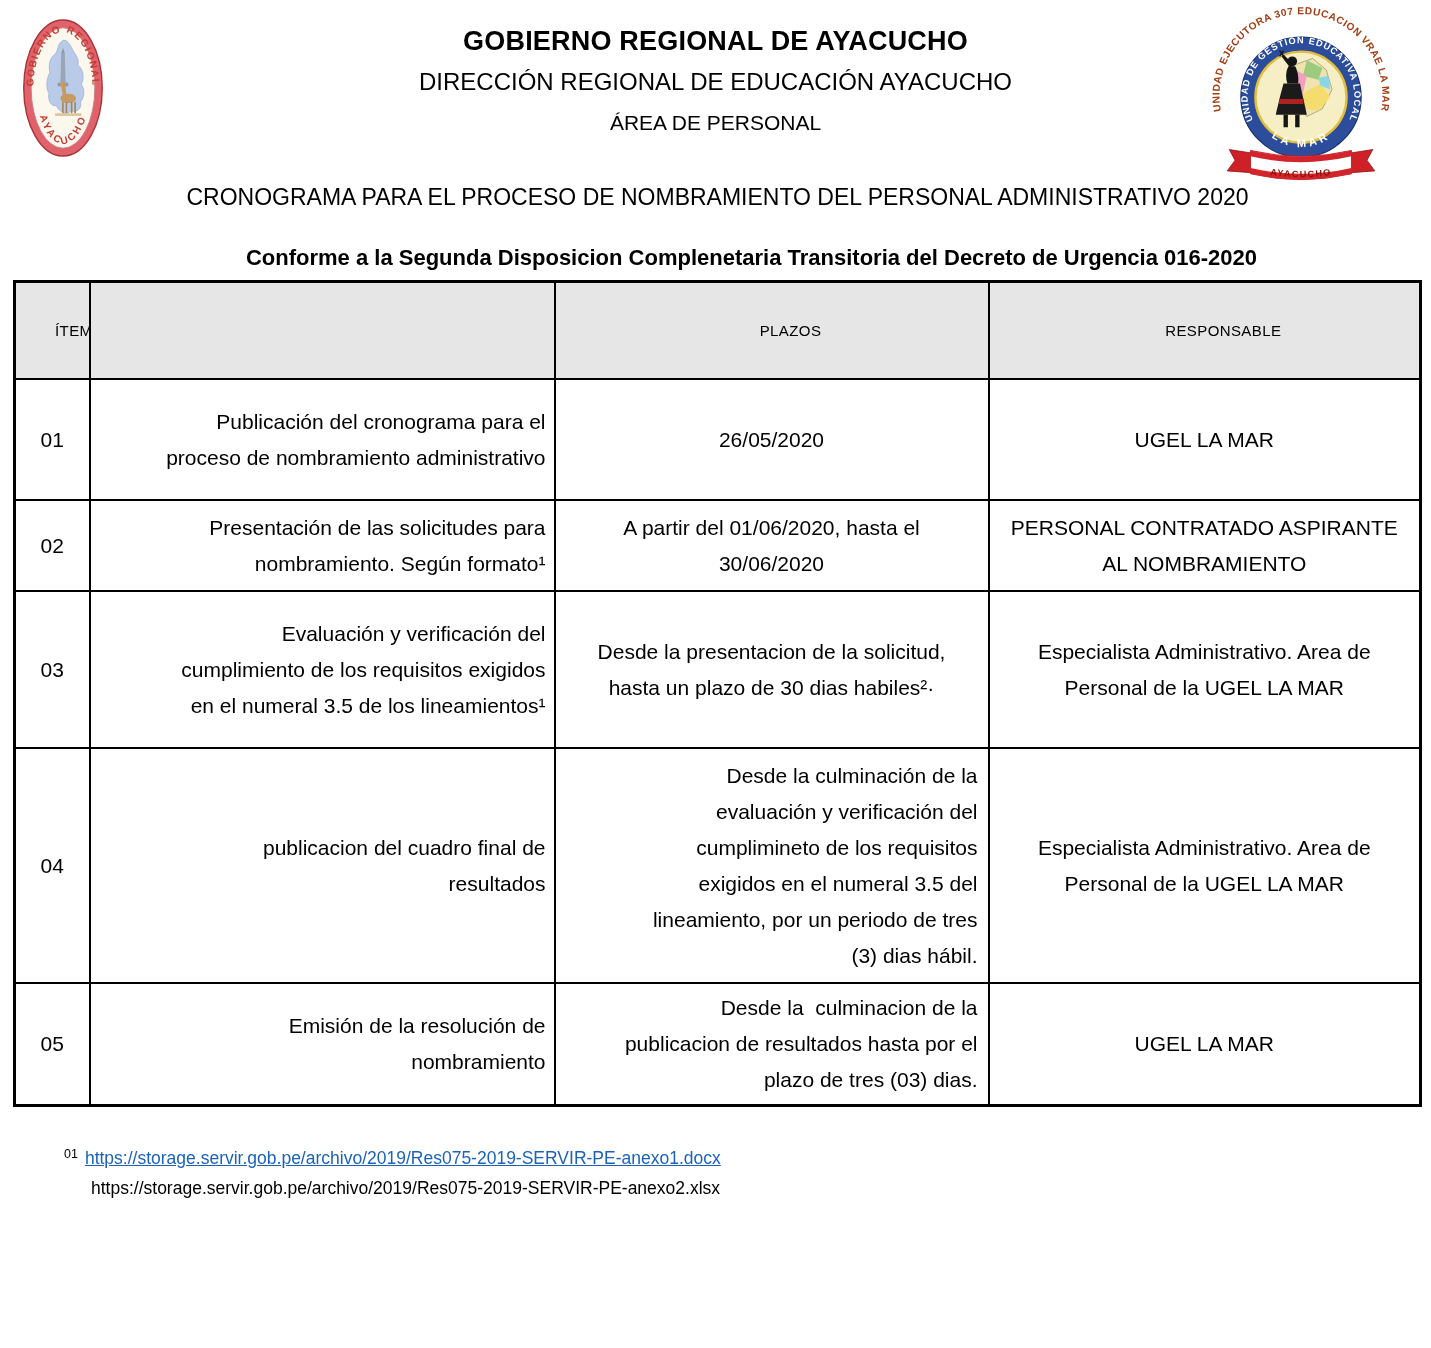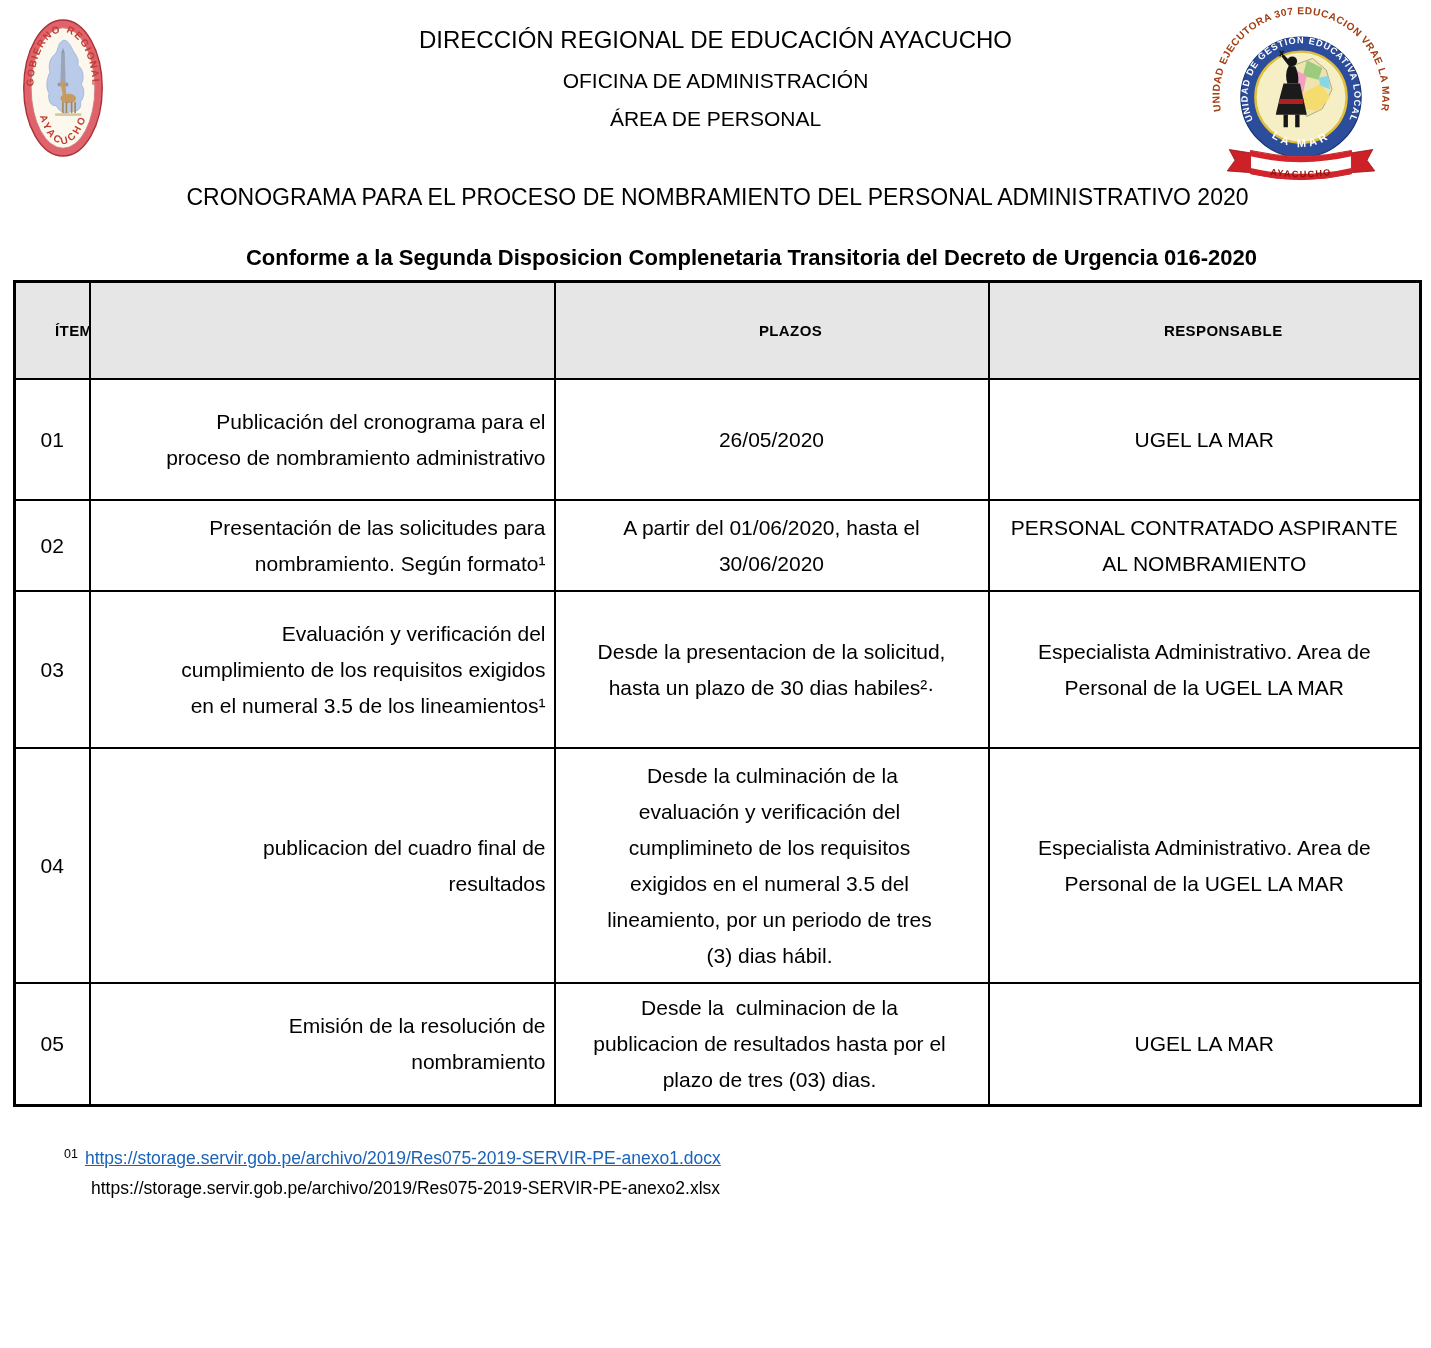--- a/index.html
+++ b/index.html
@@ -21,32 +21,32 @@
   .doc-subtitle { position:absolute; top:245px; left:0; width:100%; text-align:center;
                   font-size:22px; font-weight:bold;margin-left:36px; }
   
   table.cronograma {
     position:absolute; top:280px; left:13px;
     border-collapse:collapse; table-layout:fixed; width:1406px;
     border:3px solid #000;
   }
   table.cronograma th, table.cronograma td { border:2px solid #000; vertical-align:middle; }
   table.cronograma th {
-    background:#E7E6E6; font-size:15px; font-weight:bold; letter-spacing:0.4px;
+    background:#E7E6E6; font-size:15px; font-weight:normal; letter-spacing:0.4px;
     text-align:center; height:93px;padding-left:39px;
   }
   table.cronograma td { font-size:21px; line-height:36px; }
   .col-item { width:75px; }
   .col-act  { width:465px; }
   .col-plz  { width:434px; }
   .col-rsp  { width:432px; }
   td.c-item { text-align:center; }
   td.c-act  { text-align:right; padding:2px 8px 2px 6px; white-space:pre-wrap; }
   td.c-plz  { text-align:center; white-space:pre-wrap; }
-  td.c-plz.left { text-align:center; padding-left:6px; padding-right:10px; }
+  td.c-plz.left { text-align:right; padding-left:6px; padding-right:10px; }
   td.c-rsp  { text-align:center; white-space:pre-wrap; padding:8px 4px;margin-left:26px; }
   tr.r1 td { height:103px; } tr.r2 td { height:73px; } tr.r3 td { height:139px; }
   tr.r4 td { height:217px; } tr.r5 td { height:104px; }
   
   .footnotes { position:absolute; left:64px; top:1148px; width:1320px; }
   .fn-marker { font-size:12.5px; position:relative; top:-6px; margin-right:7px; }
   .fn-link { color:#1B63B8; text-decoration:underline; font-size:17.5px; }
   .fn-line1 { font-size:17.5px; margin-bottom:9px; }
   .fn-line2 { font-size:17.5px; margin-left:27px; margin-bottom:15px; }
   .fn-line3 { font-size:16.5px; }
@@ -130,22 +130,22 @@
       <path d="M 54,149 Q 106,161 158,149 L 158,173 Q 106,185 54,173 Z" fill="#FFFFFF" stroke="#C02128" stroke-width="1"></path>
       <path d="M 54,149 Q 106,161 158,149 L 158,155 Q 106,167 54,155 Z" fill="#D3242B"></path>
       <path d="M 54,167 Q 106,179 158,167 L 158,173 Q 106,185 54,173 Z" fill="#D3242B"></path>
       <text font-size="9.5" font-weight="bold" fill="#8E1209" letter-spacing="1.4">
         <textPath href="#rlRibbon" startOffset="50%" text-anchor="middle">AYACUCHO</textPath>
       </text>
     </g>
   </svg>
 
   <div class="header-center">
+    <div class="org-line1">GOBIERNO REGIONAL DE AYACUCHO</div>
     <div class="org-line2">DIRECCIÓN REGIONAL DE EDUCACIÓN AYACUCHO</div>
-    <div class="org-line3">OFICINA DE ADMINISTRACIÓN</div>
     <div class="org-line4">ÁREA DE PERSONAL</div>
   </div>
 
   <div class="doc-title">CRONOGRAMA PARA EL PROCESO DE NOMBRAMIENTO DEL PERSONAL  ADMINISTRATIVO 2020</div>
   <div class="doc-subtitle">Conforme a la Segunda Disposicion Complenetaria Transitoria del Decreto de Urgencia 016-2020</div>
 
   <table class="cronograma">
     <colgroup>
       <col class="col-item">
         <col class="col-act">

